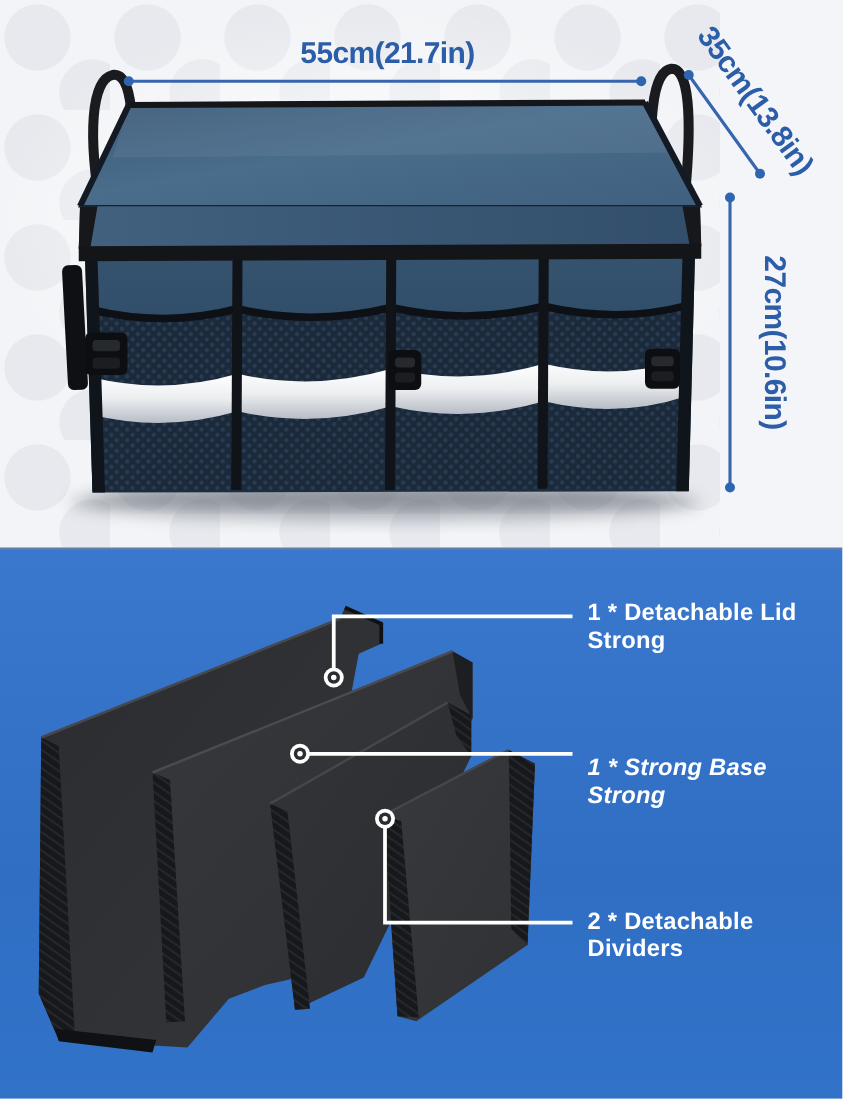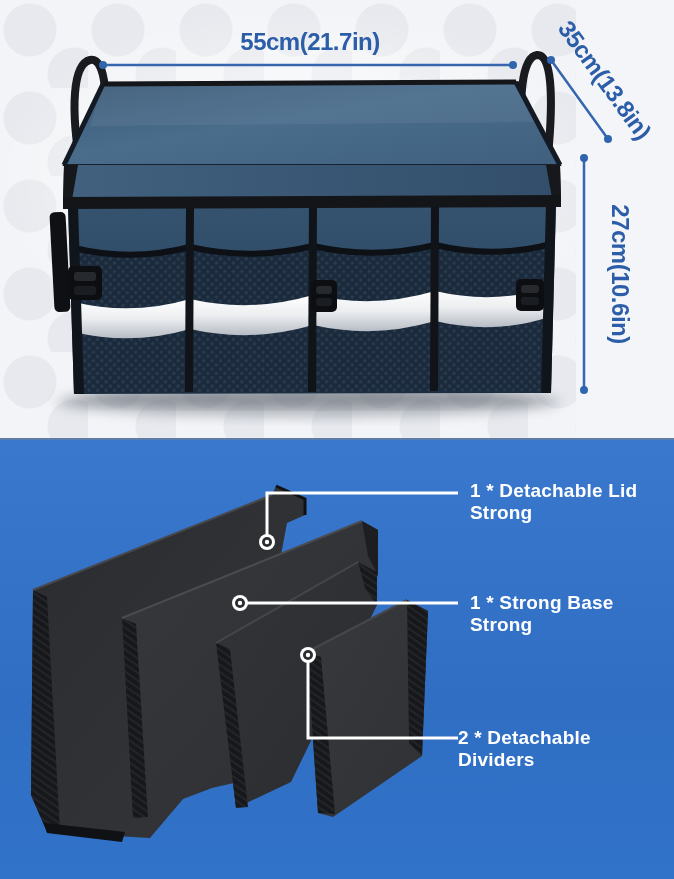--- a/index.html
+++ b/index.html
@@ -249,23 +249,23 @@
         <circle cx="308" cy="215" r="8" fill="#ffffff"></circle>
         <circle cx="308" cy="215" r="5" fill="#2c2d30"></circle>
         <circle cx="308" cy="215" r="2.2" fill="#ffffff"></circle>
       </g>
     </svg>
 
     <div class="callout-label" style="left:470px;top:40px;">
       <span>1 * Detachable Lid</span>
       <span>Strong</span>
     </div>
-    <div class="callout-label" style="left:470px;top:152px;">
+    <div class="callout-label" style="left:470px;top:164px;font-style:italic;">
       <span>1 * Strong Base</span>
       <span>Strong</span>
     </div>
-    <div class="callout-label" style="left:458px;top:287px;">
+    <div class="callout-label" style="left:470px;top:287px;">
       <span>2 * Detachable</span>
       <span>Dividers</span>
     </div>
   </section>
 
 </div>
 
 </body></html>

